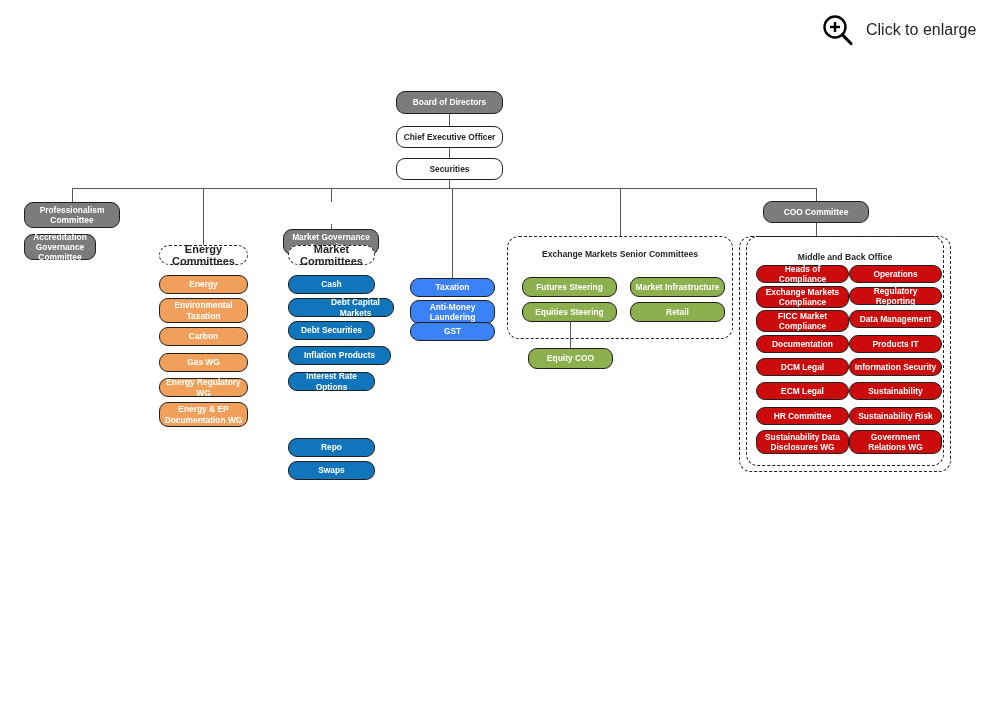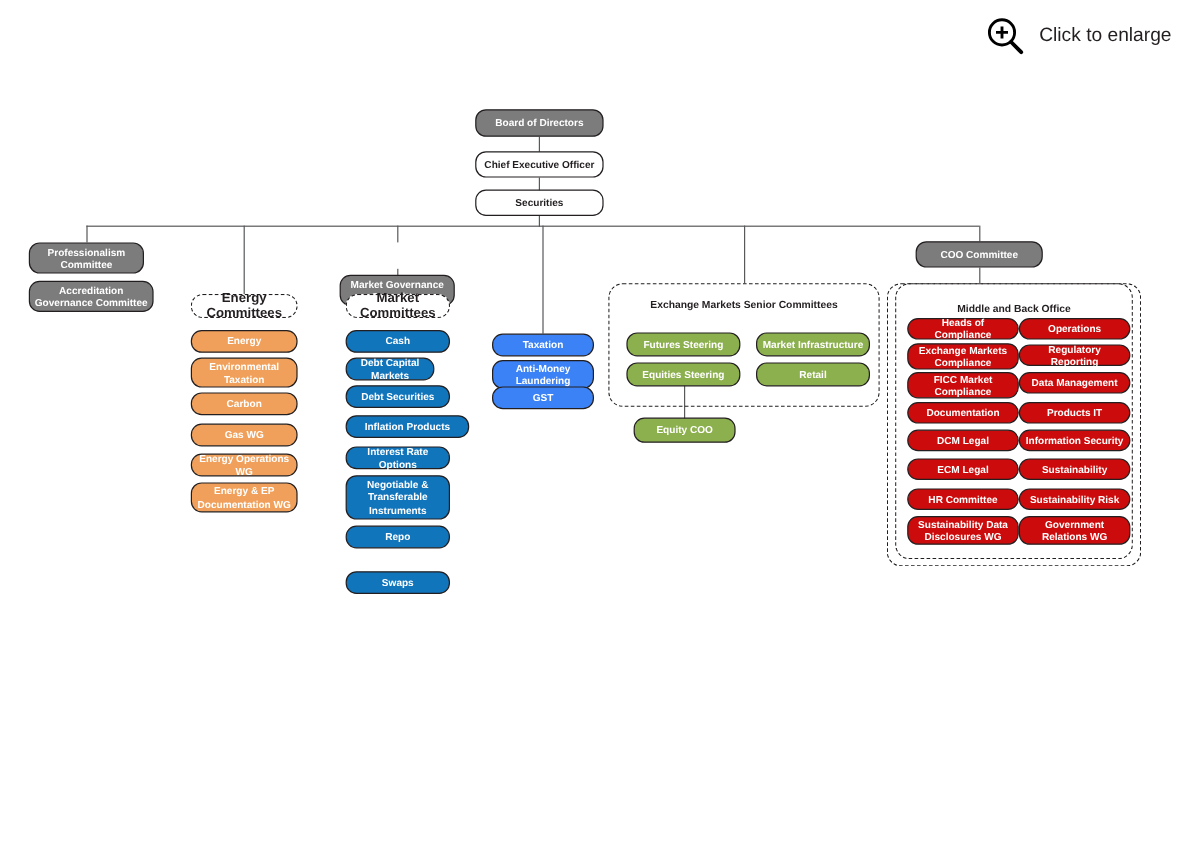--- a/index.html
+++ b/index.html
@@ -69,41 +69,40 @@
 
   <div class="line vline" style="left:331px;top:224px;height:21px;"></div>
   <div class="line vline" style="left:816px;top:223px;height:13px;"></div>
   <div class="line vline" style="left:570px;top:321px;height:29px;"></div>
 
   <div class="node gray" style="left:396px;top:91px;width:107px;height:23px;">Board of Directors</div>
   <div class="node white" style="left:396px;top:126px;width:107px;height:22px;">Chief Executive Officer</div>
   <div class="node white" style="left:396px;top:158px;width:107px;height:22px;">Securities</div>
 
   <div class="node gray" style="left:24px;top:202px;width:96px;height:26px;">Professionalism Committee</div>
-  <div class="node gray" style="left:24px;top:234px;width:104px;height:26px;">Accreditation Governance Committee</div>
+  <div class="node gray" style="left:24px;top:234px;width:72px;height:26px;">Accreditation Governance Committee</div>
 
   <div class="tag" style="left:159px;top:245px;width:89px;height:20px;">Energy Committees</div>
   <div class="node orange" style="left:159px;top:275px;width:89px;height:19px;">Energy</div>
   <div class="node orange" style="left:159px;top:298px;width:89px;height:25px;">Environmental Taxation</div>
   <div class="node orange" style="left:159px;top:327px;width:89px;height:19px;">Carbon</div>
   <div class="node orange" style="left:159px;top:353px;width:89px;height:19px;">Gas WG</div>
-  <div class="node orange" style="left:159px;top:378px;width:89px;height:19px;">Energy Operations WG</div>
+  <div class="node orange" style="left:159px;top:378px;width:89px;height:19px;">Energy Regulatory WG</div>
   <div class="node orange" style="left:159px;top:402px;width:89px;height:25px;">Energy &amp; EP Documentation WG</div>
 
   <div class="node gray" style="left:283px;top:200px;width:96px;height:26px;margin-top:29px;">Market Governance Committee</div>
   <div class="tag" style="left:288px;top:245px;width:87px;height:20px;">Market Committees</div>
 
   <div class="node blue" style="left:288px;top:275px;width:87px;height:19px;">Cash</div>
-  <div class="node blue" style="left:288px;top:298px;width:74px;height:19px;">Debt Capital Markets</div>
+  <div class="node blue" style="left:288px;top:298px;width:106px;height:19px;padding-left:32px;">Debt Capital Markets</div>
   <div class="node blue" style="left:288px;top:321px;width:87px;height:19px;">Debt Securities</div>
   <div class="node blue" style="left:288px;top:346px;width:103px;height:19px;">Inflation Products</div>
   <div class="node blue" style="left:288px;top:372px;width:87px;height:19px;">Interest Rate Options</div>
-  <div class="node blue" style="left:288px;top:396px;width:87px;height:37px;">Negotiable &amp; Transferable Instruments</div>
   <div class="node blue" style="left:288px;top:438px;width:87px;height:19px;">Repo</div>
-  <div class="node blue" style="left:288px;top:476px;width:87px;height:19px;">Swaps</div>
+  <div class="node blue" style="left:288px;top:461px;width:87px;height:19px;">Swaps</div>
 
   <div class="node cyan" style="left:410px;top:278px;width:85px;height:19px;">Taxation</div>
   <div class="node cyan" style="left:410px;top:300px;width:85px;height:24px;">Anti-Money Laundering</div>
   <div class="node cyan" style="left:410px;top:322px;width:85px;height:19px;">GST</div>
 
   <div class="group" style="left:507px;top:236px;width:226px;height:103px;"></div>
   <div class="group-title" style="left:507px;top:249px;width:226px;">Exchange Markets Senior Committees</div>
 
   <div class="node green" style="left:522px;top:277px;width:95px;height:20px;text-align:right;">Futures Steering</div>
   <div class="node green" style="left:522px;top:302px;width:95px;height:20px;">Equities Steering</div>

